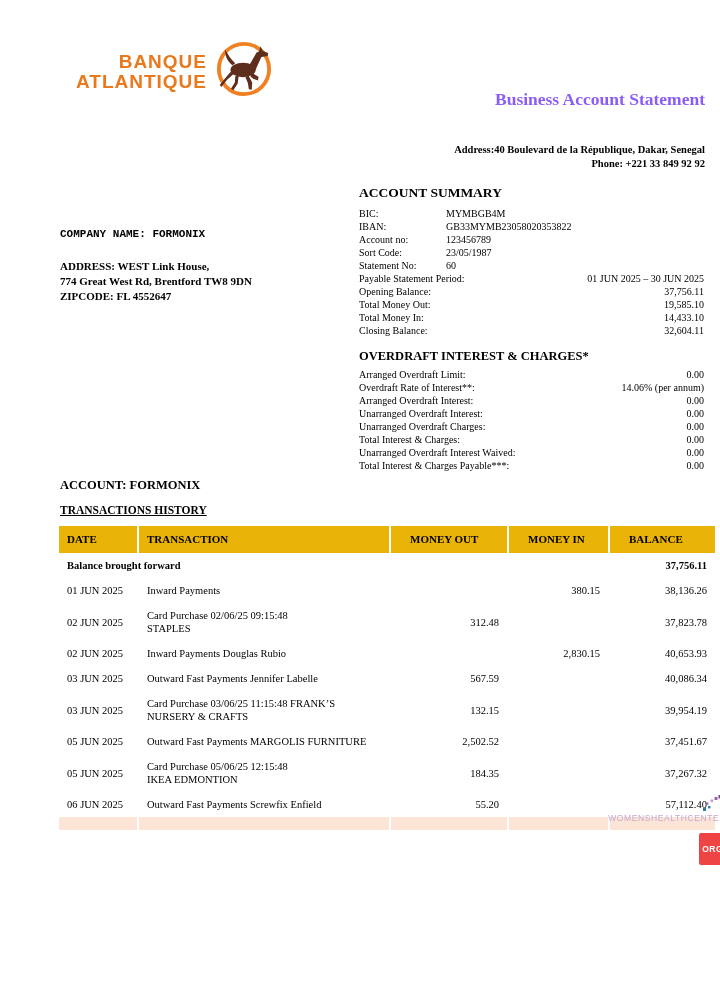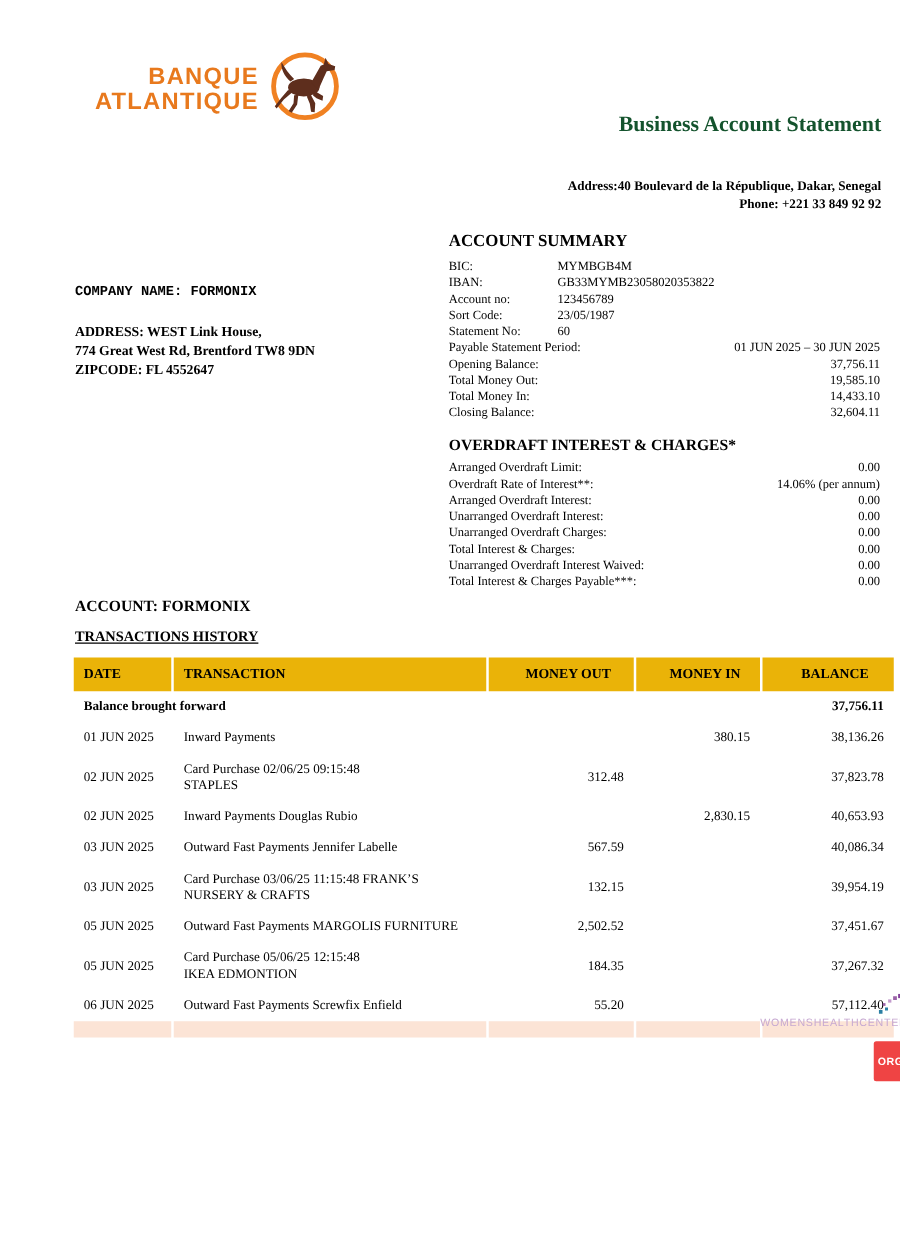--- a/index.html
+++ b/index.html
@@ -7,21 +7,21 @@
         font-family:"Liberation Serif","DejaVu Serif",serif;color:#000;margin-left:24px;}
 
   
   .logo{position:absolute;left:35px;top:40px;width:215px;height:60px;}
   .logo-text{position:absolute;left:0;top:12px;width:148px;text-align:right;
              font-family:"Liberation Sans","DejaVu Sans",sans-serif;
              font-weight:700;font-size:19px;line-height:20px;letter-spacing:1px;color:#E8791D;}
   .logo-circle{position:absolute;left:156px;top:0;}
 
   
-  .doc-title{position:absolute;right:39px;top:89px;font-size:17.5px;font-weight:700;color:#14532d;}
+  .doc-title{position:absolute;right:39px;top:89px;font-size:17.5px;font-weight:700;color:#8b5cf6;}
 
   
   .contact{position:absolute;right:39px;top:143px;text-align:right;font-size:10.5px;font-weight:700;line-height:14px;}
 
   
   .company{position:absolute;left:36px;top:227px;width:285px;font-size:11px;font-weight:700;line-height:15px;}
   .company .co-name{margin-bottom:17px;font-family:Liberation Mono, monospace;}
 
   
   .summary{position:absolute;left:335px;top:185px;width:345px;}
@@ -33,21 +33,21 @@
   .sum-val-left{position:absolute;left:87px;white-space:nowrap;}
   .sum-val-right{position:absolute;right:0;white-space:nowrap;}
 
   
   .account-title{position:absolute;left:36px;top:478px;font-size:12.5px;font-weight:700;}
   .tx-subtitle{position:absolute;left:36px;top:504px;font-size:11.5px;font-weight:700;text-decoration:underline;}
 
   
   .tx-table{position:absolute;left:33px;top:526px;width:658px;border-collapse:separate;border-spacing:2px 0;table-layout:fixed;}
   .tx-table th{background:#eab308;font-size:11px;font-weight:700;text-align:left;padding:7px 8px;line-height:13px;}
-  .tx-table th.num{text-align:center;padding-left:19px;}
+  .tx-table th.num{text-align:left;padding-left:19px;}
   .tx-table td{font-size:10.5px;line-height:13px;padding:6px 8px;vertical-align:middle;}
   .td-date{white-space:nowrap;}
   .td-desc{white-space:pre-line;}
   .num{text-align:right;white-space:nowrap;}
   .bold{font-weight:700;}
   .tx-table tr.footbar td{background:#FCE4D6;padding:0;height:13px;}
 
   
   .footer-brand{position:absolute;right:18px;bottom:7px;display:flex;align-items:flex-end;
                 font-family:"Liberation Sans","DejaVu Sans",sans-serif;flex-direction:column;}

